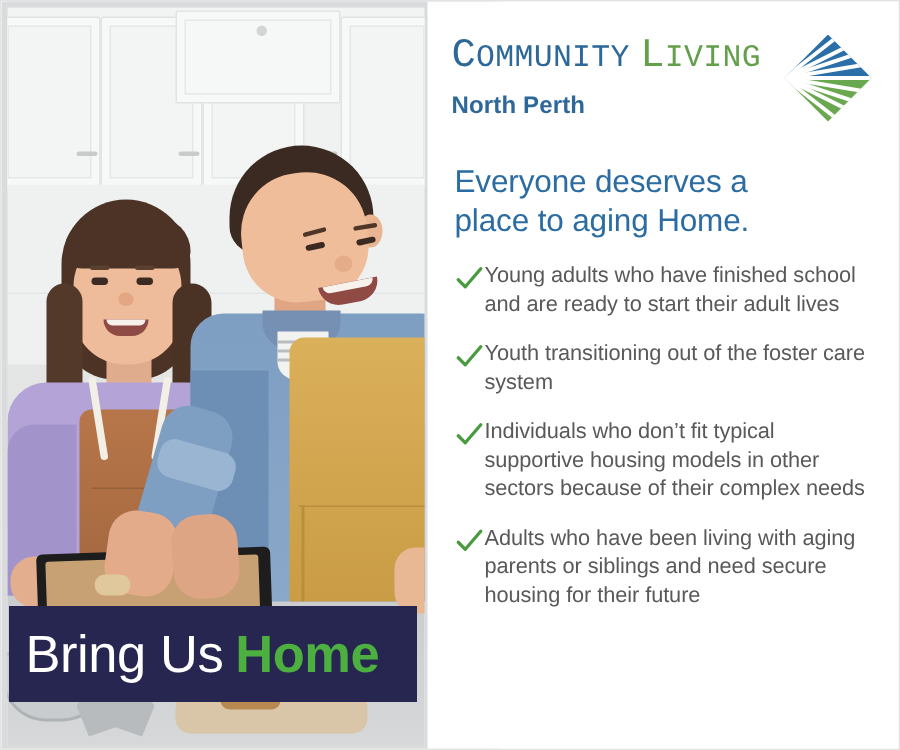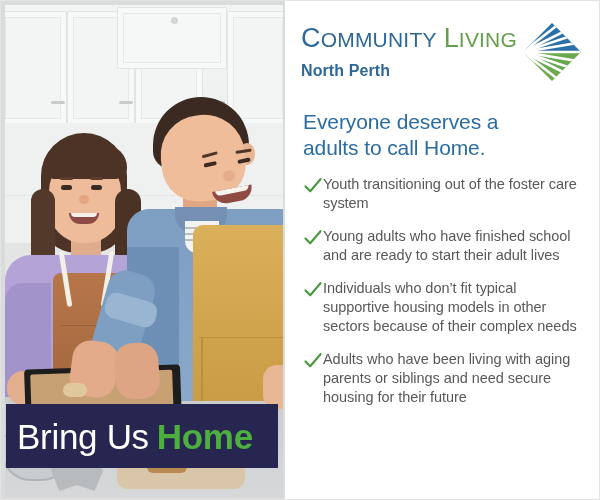--- a/index.html
+++ b/index.html
@@ -162,21 +162,21 @@
     width:316px;height:500px;
     background:#ffffff;
     box-sizing:border-box;
     padding:22px 16px 0 14px;
   }
 
   
   .logo{position:relative;height:72px;}
   .logo-words{position:absolute;left:2px;top:0;}
   .logo-line1{
-    font-family:Liberation Sans, sans-serif;
+    font-family:Liberation Mono, monospace;
     font-size:27px;line-height:30px;
     letter-spacing:.2px;
     white-space:nowrap;
   }
   .logo-line1 .com{color:#2d6899;}
   .logo-line1 .liv{color:#64a04c;padding-left:7px;}
   .logo-line1 .small{font-size:21px;}
   .logo-line2{
     font-size:16px;font-weight:700;line-height:20px;
     color:#2d6899;margin-top:6px;letter-spacing:.1px;
@@ -335,49 +335,49 @@
               <line x1="2" y1="31" x2="52" y2="-8"></line>
               <line x1="2" y1="31" x2="52" y2="70"></line>
             </g>
           </g>
         </svg>
       </div>
     </div>
 
     <div class="headline">
       <span>Everyone deserves a</span><br>
-      <span>adults to call Home.</span>
+      <span>place to aging Home.</span>
     </div>
 
     <div class="bullets">
+
+      <div class="bullet">
+        <span class="check">
+          <svg viewBox="0 0 20 20" width="20" height="20" aria-hidden="true">
+            <path d="M2.5 10.5 L7.2 15.2 L17.5 3.2" fill="none" stroke="#4a9a3f" stroke-width="2.2" stroke-linecap="round" stroke-linejoin="round"></path>
+          </svg>
+        </span>
+        <span class="bullet-text">Young adults who have finished school and are ready to start their adult lives</span>
+      </div>
 
       <div class="bullet">
         <span class="check">
           <svg viewBox="0 0 20 20" width="20" height="20" aria-hidden="true">
             <path d="M2.5 10.5 L7.2 15.2 L17.5 3.2" fill="none" stroke="#4a9a3f" stroke-width="2.2" stroke-linecap="round" stroke-linejoin="round"></path>
           </svg>
         </span>
         <span class="bullet-text">Youth transitioning out of the foster care system</span>
       </div>
 
       <div class="bullet">
         <span class="check">
           <svg viewBox="0 0 20 20" width="20" height="20" aria-hidden="true">
             <path d="M2.5 10.5 L7.2 15.2 L17.5 3.2" fill="none" stroke="#4a9a3f" stroke-width="2.2" stroke-linecap="round" stroke-linejoin="round"></path>
           </svg>
         </span>
-        <span class="bullet-text">Young adults who have finished school and are ready to start their adult lives</span>
-      </div>
-
-      <div class="bullet">
-        <span class="check">
-          <svg viewBox="0 0 20 20" width="20" height="20" aria-hidden="true">
-            <path d="M2.5 10.5 L7.2 15.2 L17.5 3.2" fill="none" stroke="#4a9a3f" stroke-width="2.2" stroke-linecap="round" stroke-linejoin="round"></path>
-          </svg>
-        </span>
         <span class="bullet-text">Individuals who don’t fit typical supportive housing models in other sectors because of their complex needs</span>
       </div>
 
       <div class="bullet">
         <span class="check">
           <svg viewBox="0 0 20 20" width="20" height="20" aria-hidden="true">
             <path d="M2.5 10.5 L7.2 15.2 L17.5 3.2" fill="none" stroke="#4a9a3f" stroke-width="2.2" stroke-linecap="round" stroke-linejoin="round"></path>
           </svg>
         </span>
         <span class="bullet-text">Adults who have been living with aging parents or siblings and need secure housing for their future</span>

